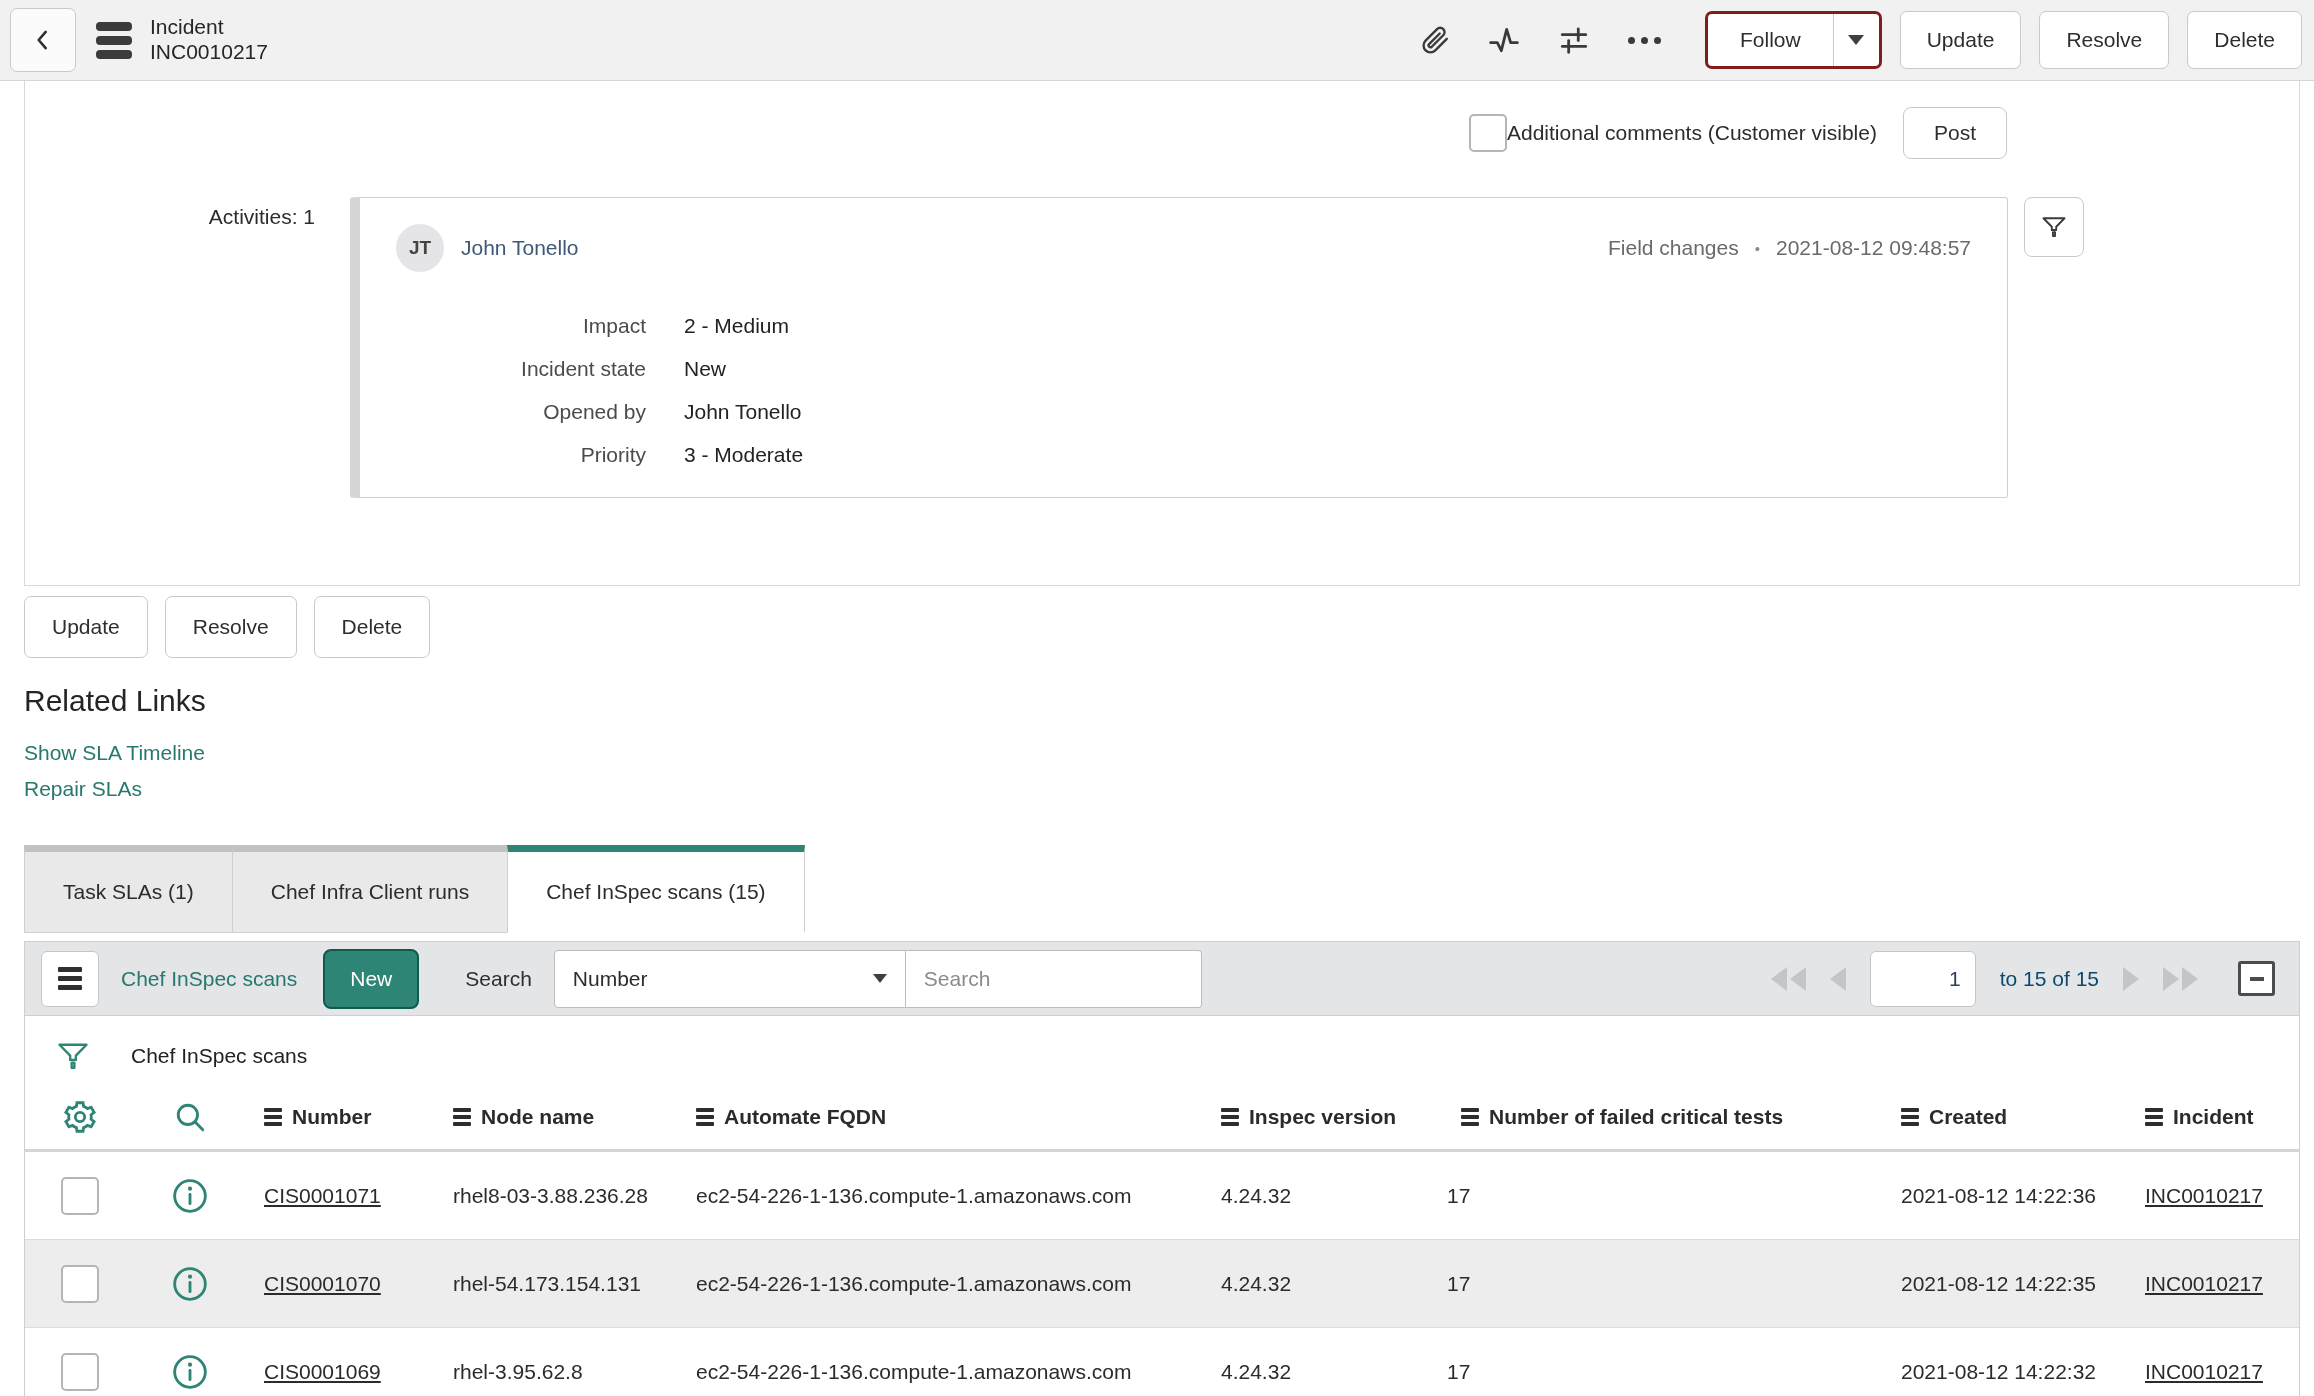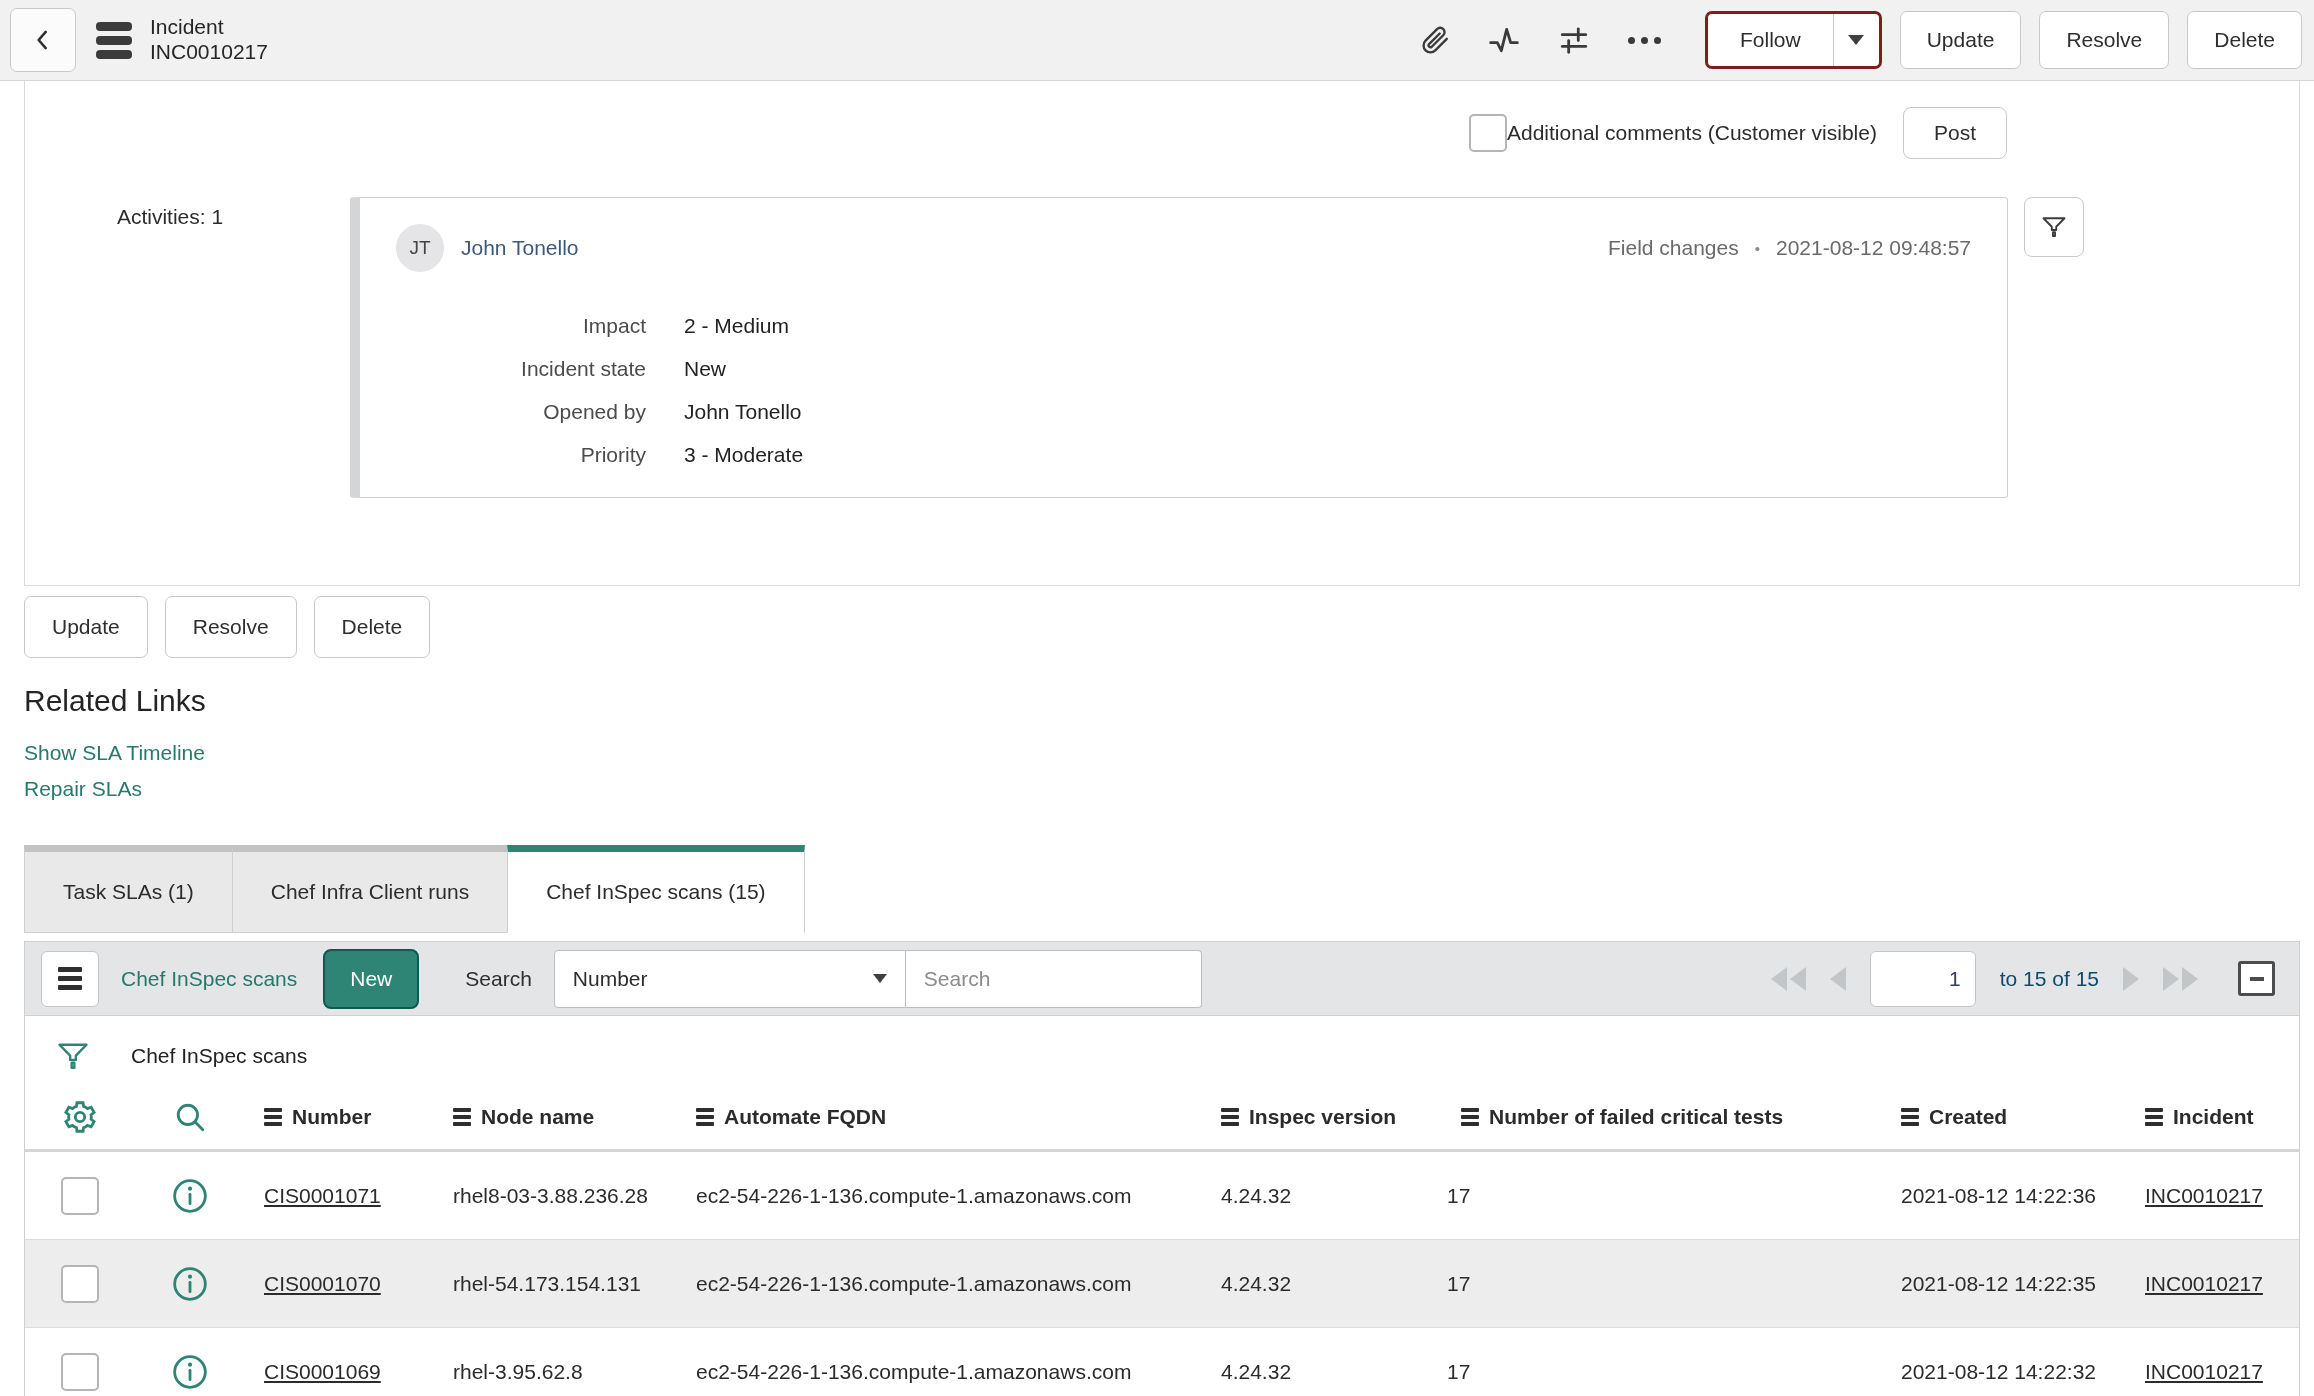--- a/index.html
+++ b/index.html
@@ -40,26 +40,26 @@
   .split-caret{width:46px;border-left:1px solid #c9c9c9;display:flex;align-items:center;justify-content:center;cursor:pointer}
   .caret{width:0;height:0;border-left:8px solid transparent;border-right:8px solid transparent;border-top:10px solid #3f3f3f}
   
   .form-card{margin:0 14px 0 24px;height:505px;border:1px solid #d9d9d9;border-top:none;background:#fff}
   .comments-row{display:flex;align-items:center;justify-content:flex-end;padding:26px 292px 0 0}
   input.cbx{appearance:none;-webkit-appearance:none;width:38px;height:38px;border:2px solid #b5b5b5;
     border-radius:5px;background:#fff;margin:0;cursor:pointer}
   .comments-label{margin:0 26px 0 0;color:#2c2c2c}
   .post-btn{height:52px;padding:0 30px;border-radius:8px}
   .activities-row{display:flex;margin-top:38px}
-  .activities-label{width:290px;text-align:center;color:#2c2c2c;padding-top:8px}
+  .activities-label{width:290px;text-align:right;color:#2c2c2c;padding-top:8px}
   .activity-card{margin-left:35px;width:1658px;min-height:286px;border:1px solid #cfcfcf;
     border-left:10px solid #d3d5d6;border-radius:3px;padding:26px 36px 30px;background:#fff}
   .card-head{display:flex;align-items:center}
   .avatar{width:48px;height:48px;border-radius:50%;background:#e5e5e7;color:#454545;font-size:19px;
-    font-weight:400;display:flex;align-items:center;justify-content:center;margin-right:17px}
+    font-weight:700;display:flex;align-items:center;justify-content:center;margin-right:17px}
   .author{color:#3f5878}
   .card-meta{margin-left:auto;color:#6a6a6a;display:flex;gap:16px;align-items:center}
   .meta-dot{font-size:15px;color:#8a8a8a}
   .fields{margin-top:42px;display:flex;flex-direction:column;gap:19px}
   .field-row{display:flex}
   .field-label{width:250px;text-align:right;color:#4b4b4b}
   .field-value{margin-left:38px;color:#222}
   .stream-filter-btn{margin-left:16px;width:60px;height:60px;border:1px solid #c9c9c9;border-radius:8px;
     background:#fff;display:flex;align-items:center;justify-content:center;color:#3b3b3b;cursor:pointer}
   

